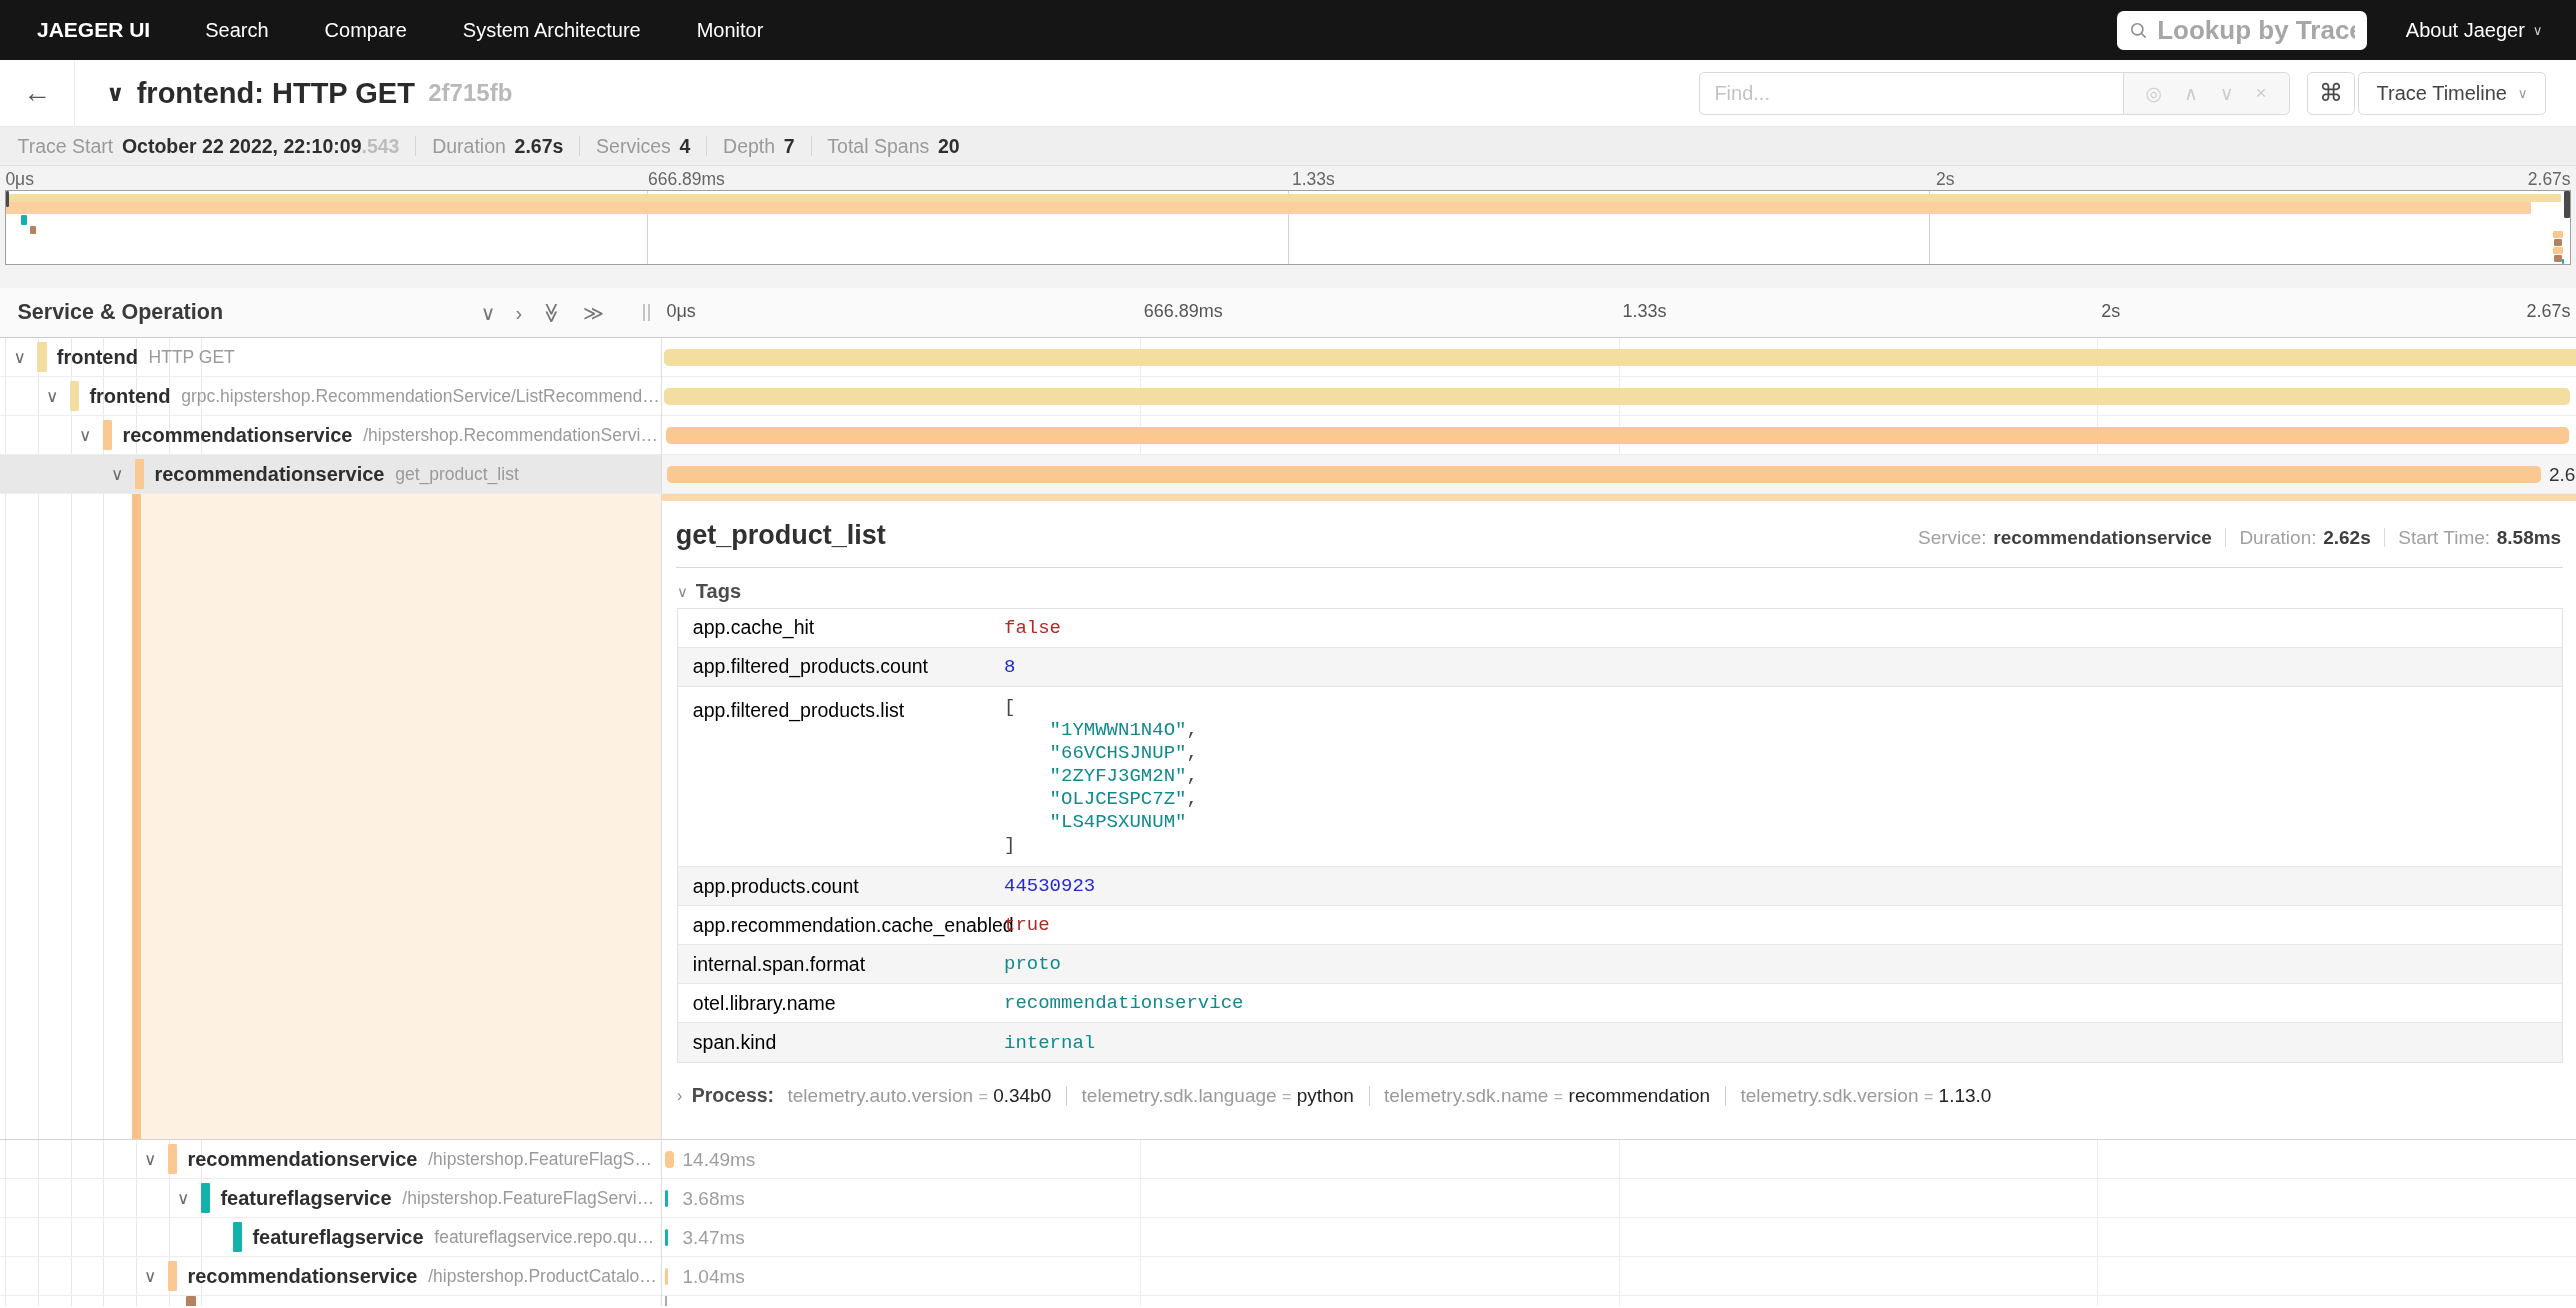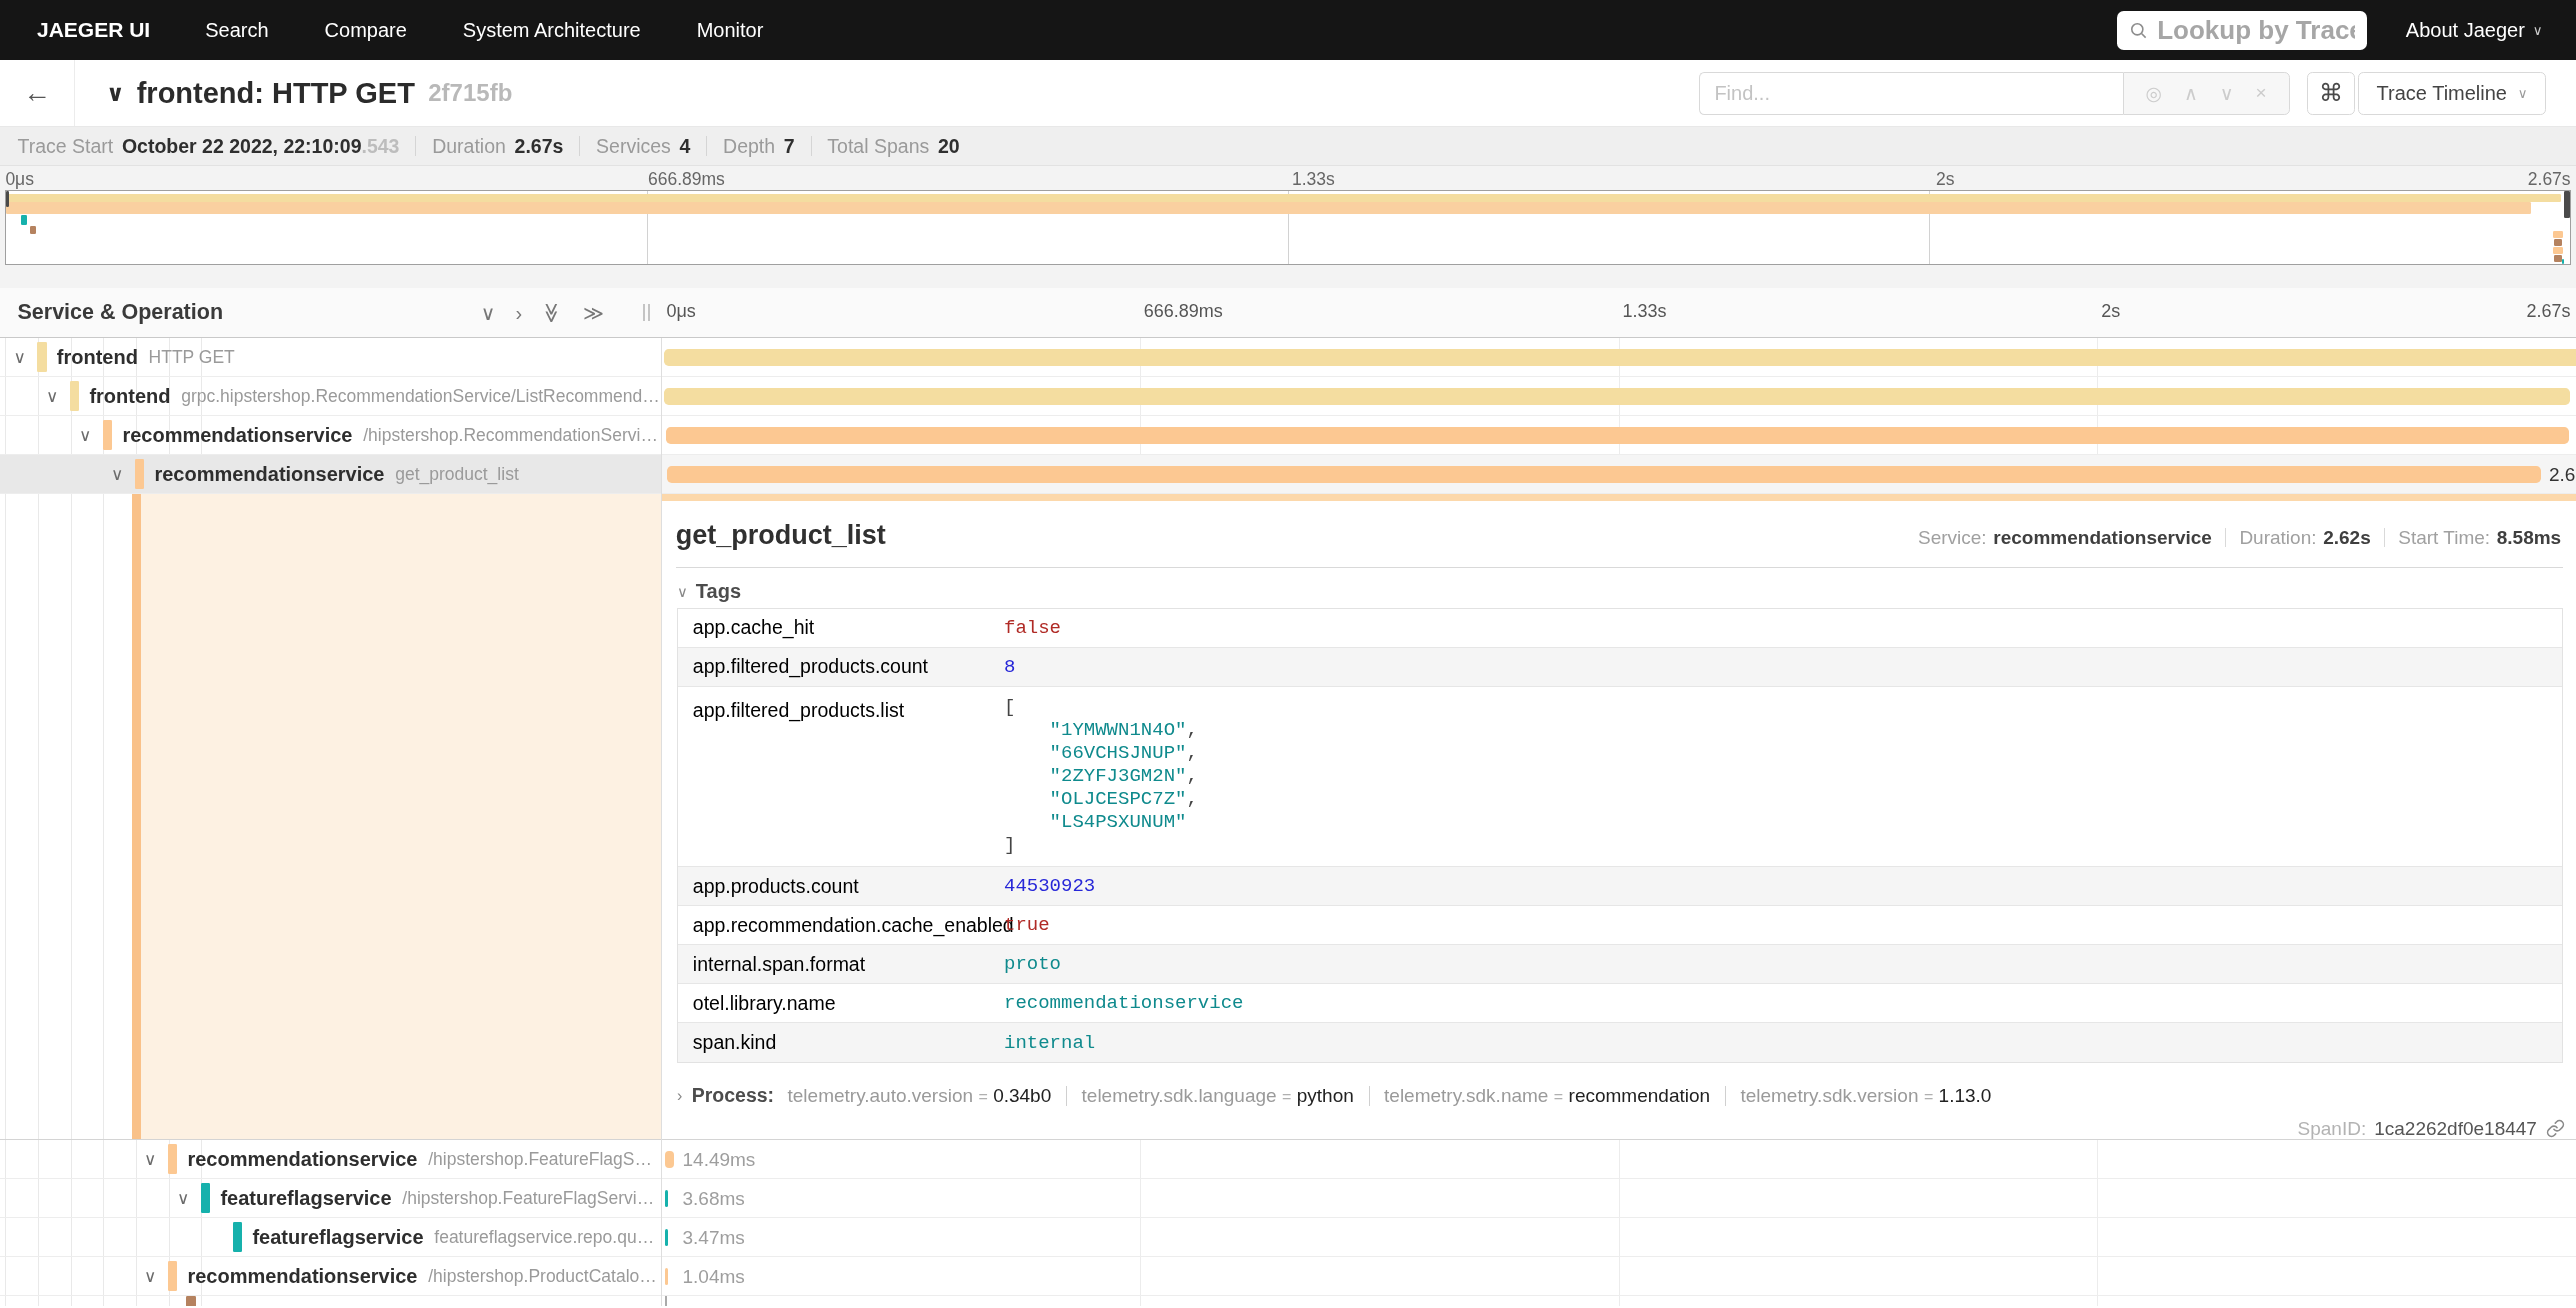--- a/index.html
+++ b/index.html
@@ -390,30 +390,20 @@
               <span class="v">recommendation</span>
             </span>
             <span class="proc-sep"></span>
             <span class="proc-item">
               <span class="k">telemetry.sdk.version</span>
               <span class="eq">=</span>
               <span class="v">1.13.0</span>
             </span>
           </span>
       </div>
-      <div class="spanid-row">
-        <span class="spanid-label">SpanID:</span>
-        <span class="spanid-value">1ca2262df0e18447</span>
-        <span class="link-icon">
-          <svg width="19" height="19" viewBox="0 0 24 24" fill="none" stroke="#8a8a8a" stroke-width="2" stroke-linecap="round" stroke-linejoin="round">
-              <path d="M10 13a5 5 0 0 0 7.54.54l3-3a5 5 0 0 0-7.07-7.07l-1.72 1.71"></path>
-              <path d="M14 11a5 5 0 0 0-7.54-.54l-3 3a5 5 0 0 0 7.07 7.07l1.71-1.71"></path>
-            </svg>
-        </span>
-      </div>
     </div>
   </div>
 
   <div id="rows-bottom">
       <div class="span-row">
         <div class="sr-left" style="padding-left: 144px;">
           <span class="sr-chevron">∨</span>
           <span class="sr-bar" style="background: rgb(252, 200, 146);"></span>
           <span class="sr-service">recommendationservice</span>
           <span class="sr-op">/hipstershop.FeatureFlagService...</span>

